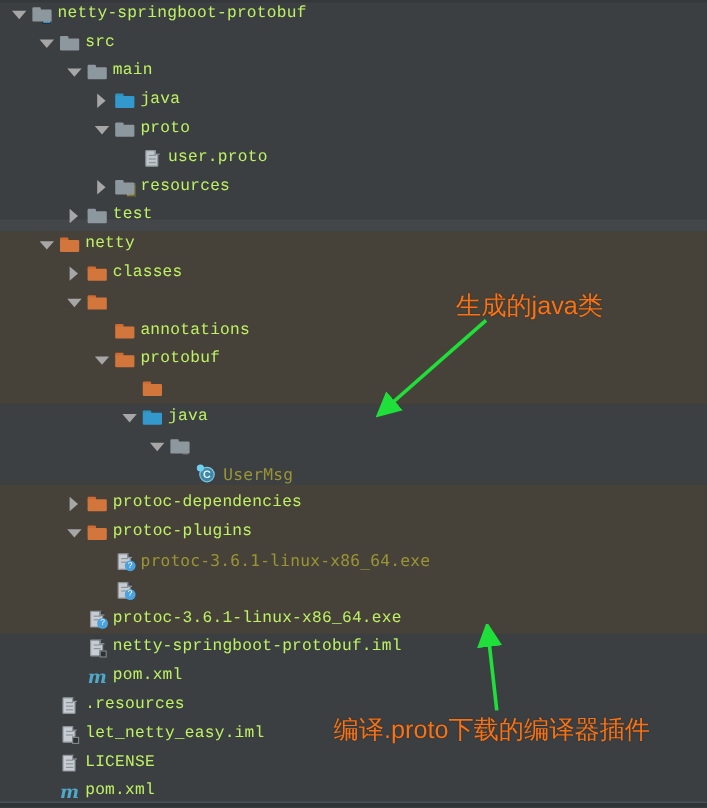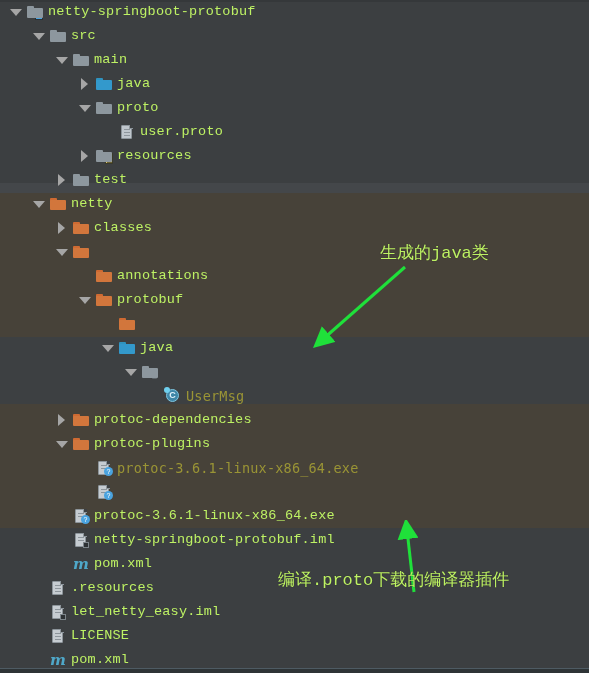--- a/index.html
+++ b/index.html
@@ -211,23 +211,23 @@
     position: absolute;
     left: -1px; top: -1px;
     width: 6px; height: 6px;
     border-radius: 50%;
     background: #6fd0ef;
   }
 
   
   .anno {
     position: absolute;
-    color: #bef264;
-    font-family: Liberation Mono, monospace;
-    font-size: 17px;
+    color: #f97316;
+    font-family: Liberation Sans, sans-serif;
+    font-size: 21px;
     font-weight: 500;
     white-space: nowrap;
     text-shadow: 0 0 1px rgba(0,0,0,0.5);
   }
   .arrow-svg { position: absolute; pointer-events: none; }
 
   
   .bottom-edge {
     position: absolute;
     left: 0; bottom: 0; width: 589px; height: 4px;
@@ -474,16 +474,16 @@
     <defs>
       <marker id="ah2" markerWidth="7" markerHeight="7" refX="3" refY="3.5" orient="auto">
         <polygon points="0 0, 7 3.5, 0 7" fill="#1fe03a"></polygon>
       </marker>
     </defs>
     <line x1="24" y1="72" x2="17" y2="10" stroke="#1fe03a" stroke-width="3" marker-end="url(#ah2)"></line>
   </svg>
 
   <div class="anno" style="left:380px; top:241px;">生成的java类</div>
 
-  <div class="anno" style="left:278px; top:568px;">编译.proto下载的编译器插件</div>
+  <div class="anno" style="left:278px; top:594px;">编译.proto下载的编译器插件</div>
 
   <div class="bottom-edge"></div>
 </div>
 
 </body></html>

